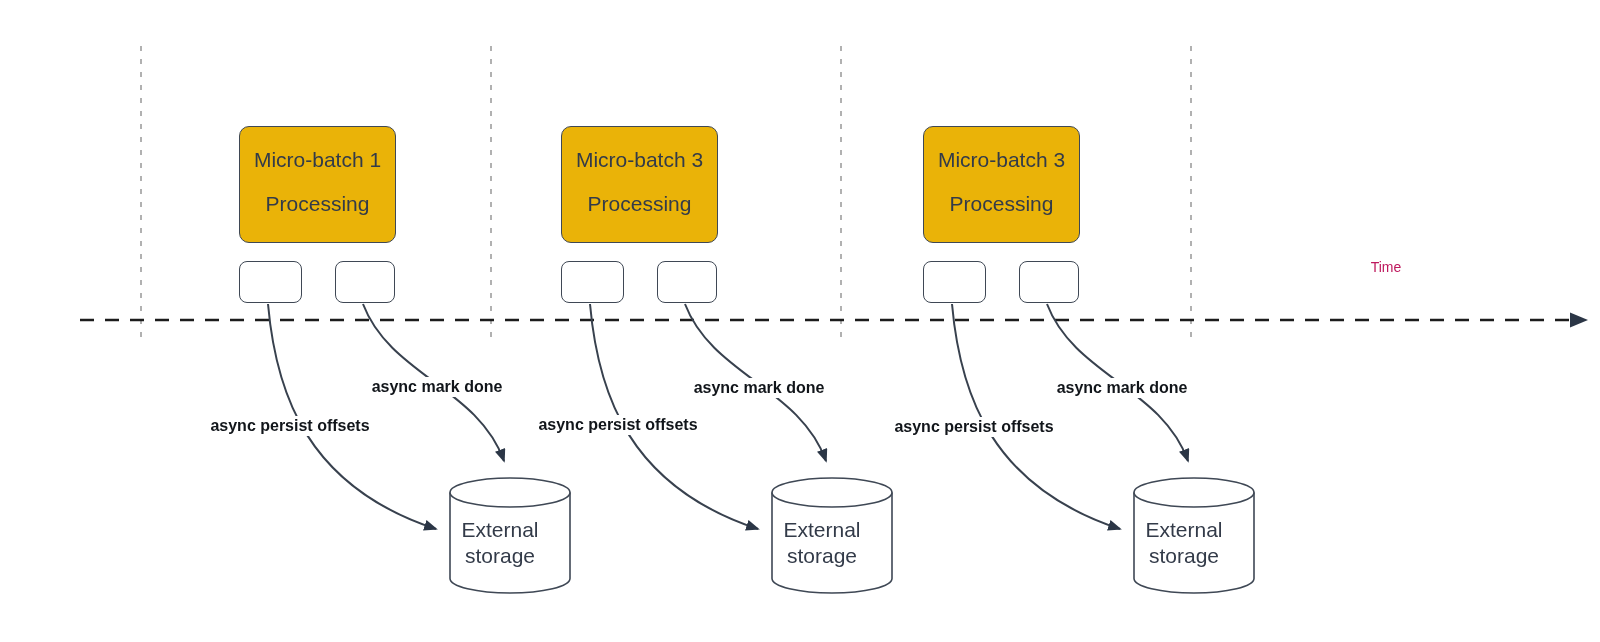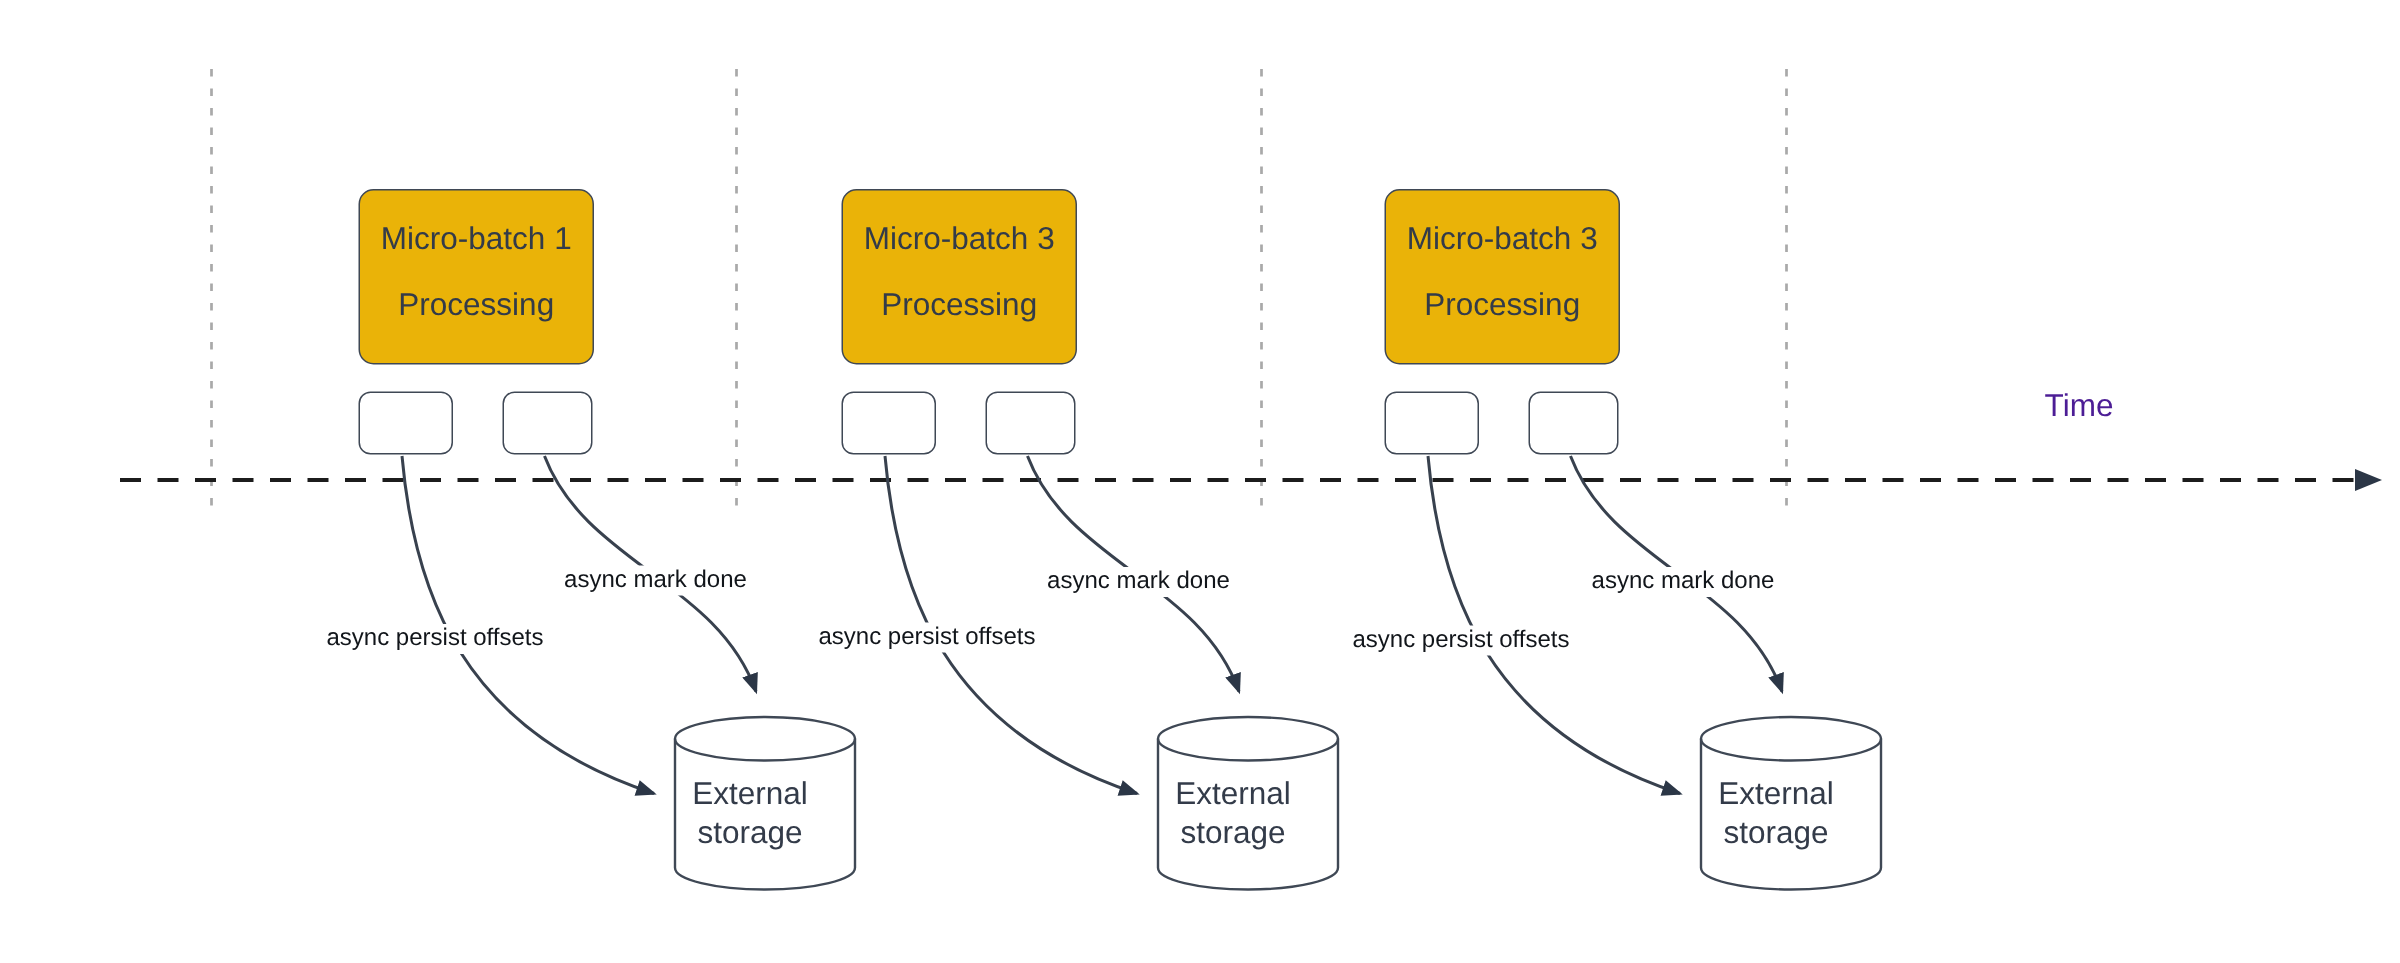--- a/index.html
+++ b/index.html
@@ -47,29 +47,29 @@
     line-height: 26px;
     color: #333b49;
     text-align: center;
   }
   .edge-label {
     position: absolute;
     transform: translate(-50%, -50%);
     background: #ffffff;
     padding: 1px 5px;
     font-size: 16px;
-    font-weight: normal;
+    font-weight: bold;
     color: #11151a;
     white-space: nowrap;
   }
   .time-label {
     position: absolute;
     transform: translateX(-50%);
-    font-size: 21px;
-    color: #4c1d95;
+    font-size: 14px;
+    color: #be185d;
     white-space: nowrap;
   }
 </style>
 </head>
 <body>
 
 <div id="canvas">
 
   <svg id="diagram-svg" width="1600" height="642" viewBox="0 0 1600 642">
     <defs>

